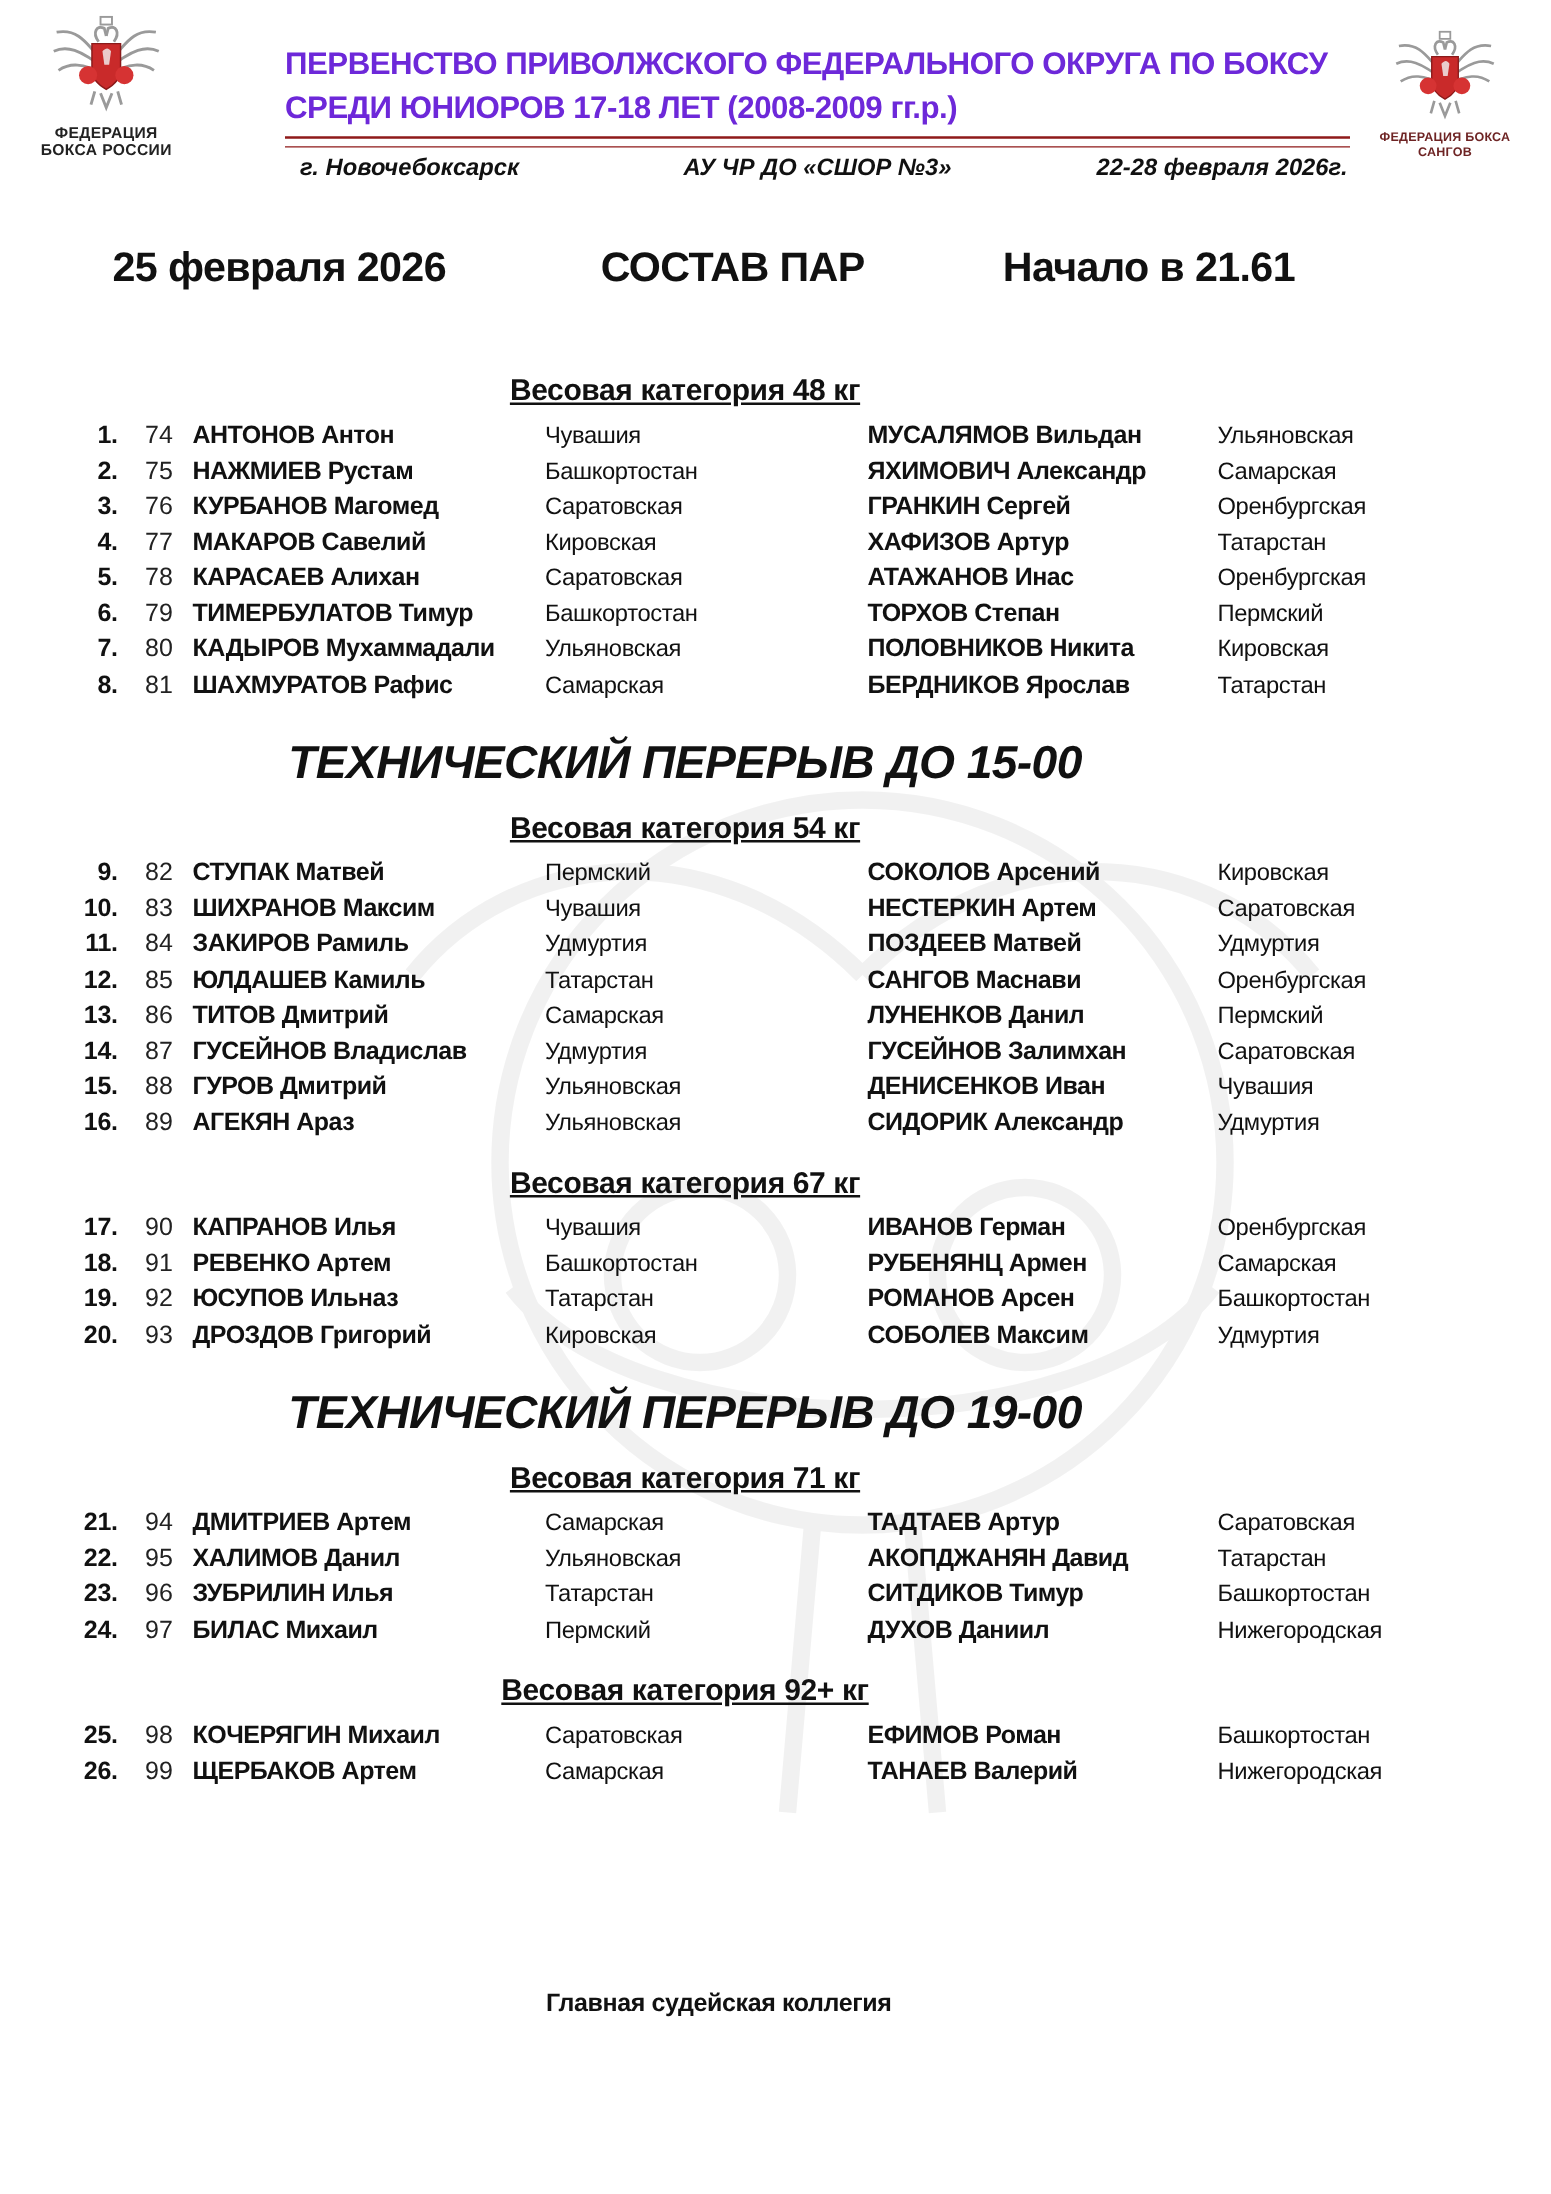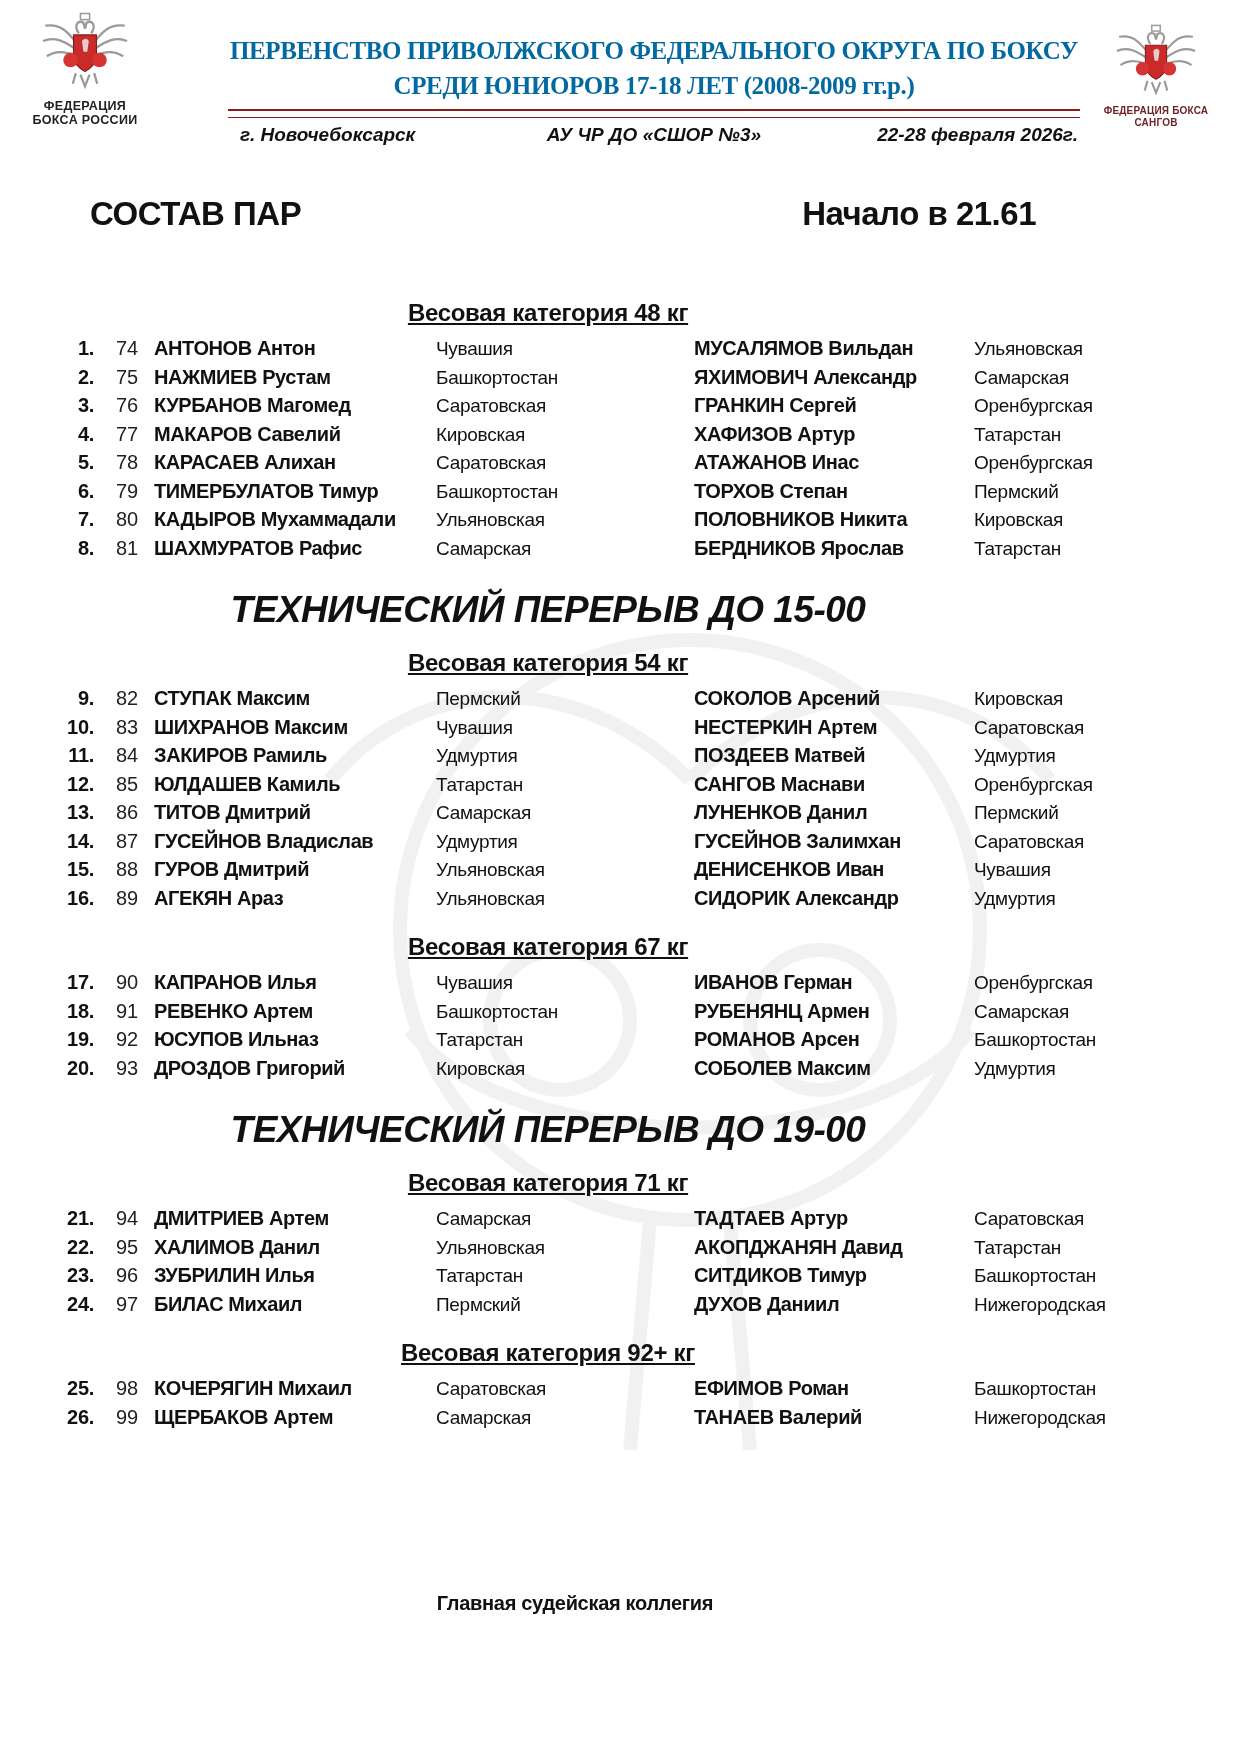--- a/index.html
+++ b/index.html
@@ -15,22 +15,22 @@
   .hdr{position:relative;height:140px;}
   .logo{position:absolute;top:12px;text-align:center;}
   .logo-left{left:25px;width:120px;}
   .logo-right{right:20px;width:130px;top:24px;}
   .logo svg{display:block;margin:0 auto;}
   .logo-caption{font-weight:bold;line-height:1.15;margin-top:3px;}
   .logo-left .logo-caption{font-size:12.5px;color:#222;letter-spacing:.3px;}
   .logo-right .logo-caption{font-size:10px;color:#6e2424;letter-spacing:.2px;}
   .hdr-center{position:absolute;left:228px;width:852px;top:34px;}
   .hdr-title{
-    text-align:center;font-weight:bold;color:#0369a1;
-    font-size:25px;line-height:1.38;letter-spacing:-0.4px;font-family:Liberation Serif, serif;
+    text-align:left;font-weight:bold;color:#6d28d9;
+    font-size:25px;line-height:1.38;letter-spacing:-0.4px;
   }
   .hdr-rule{margin-top:6px;height:6px;border-top:2px solid #8f1a1a;border-bottom:1px solid #8f1a1a;}
   .hdr-info{
     margin-top:6px;display:grid;grid-template-columns:1fr auto 1fr;
     font-style:italic;font-weight:bold;font-size:19px;
   }
   .hdr-info .i-city{text-align:left;padding-left:12px;}
   .hdr-info .i-venue{text-align:center;}
   .hdr-info .i-dates{text-align:right;padding-right:2px;}
   
@@ -143,20 +143,21 @@
           <use href="#eagle"></use>
         </svg>
       <div class="logo-caption">
         <div>ФЕДЕРАЦИЯ БОКСА</div>
         <div>САНГОВ</div>
       </div>
     </div>
   </div>
 
   <div class="session">
+    <span class="s-date">25 февраля 2026</span>
     <span class="s-title">СОСТАВ ПАР</span>
     <span class="s-start">Начало в 21.61</span>
   </div>
 
   <div id="pairs-list">
       <div class="category-heading first">Весовая категория 48 кг</div>
       <div class="pair-row">
         <span class="c-no">1.</span>
         <span class="c-bout">74</span>
         <span class="c-name">АНТОНОВ Антон</span>
@@ -218,21 +219,21 @@
         <span class="c-name">ШАХМУРАТОВ Рафис</span>
         <span class="c-region">Самарская</span>
         <span class="c-name">БЕРДНИКОВ Ярослав</span>
         <span class="c-region">Татарстан</span>
       </div>
       <div class="break-text">ТЕХНИЧЕСКИЙ ПЕРЕРЫВ ДО 15-00</div>
       <div class="category-heading">Весовая категория 54 кг</div>
       <div class="pair-row">
         <span class="c-no">9.</span>
         <span class="c-bout">82</span>
-        <span class="c-name">СТУПАК Максим</span>
+        <span class="c-name">СТУПАК Матвей</span>
         <span class="c-region">Пермский</span>
         <span class="c-name">СОКОЛОВ Арсений</span>
         <span class="c-region">Кировская</span>
       </div>
       <div class="pair-row">
         <span class="c-no">10.</span>
         <span class="c-bout">83</span>
         <span class="c-name">ШИХРАНОВ Максим</span>
         <span class="c-region">Чувашия</span>
         <span class="c-name">НЕСТЕРКИН Артем</span>

